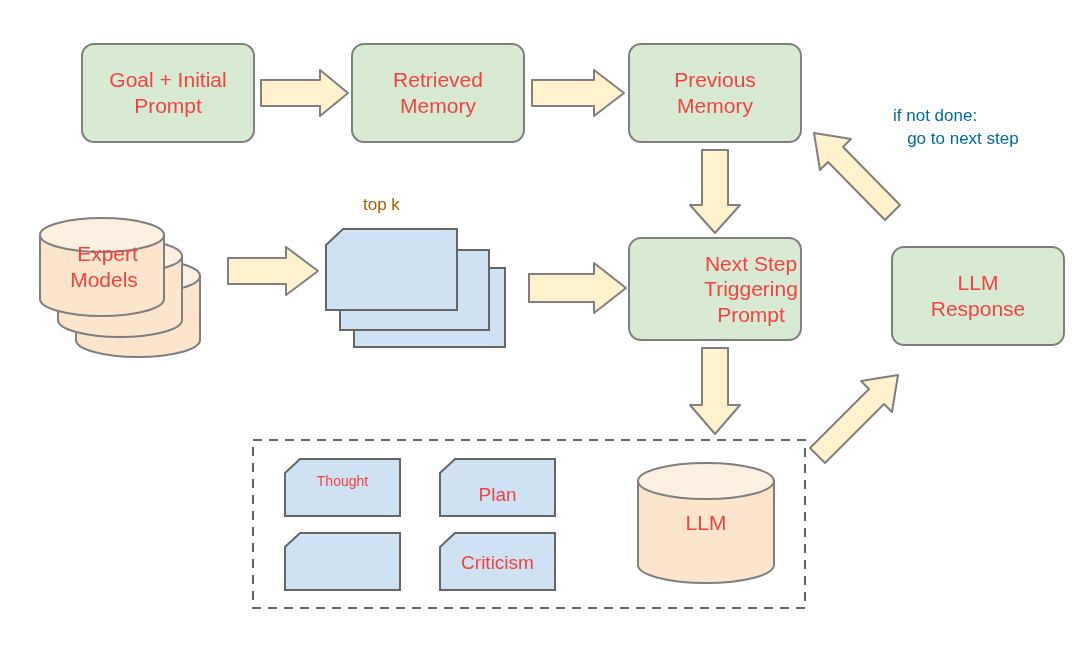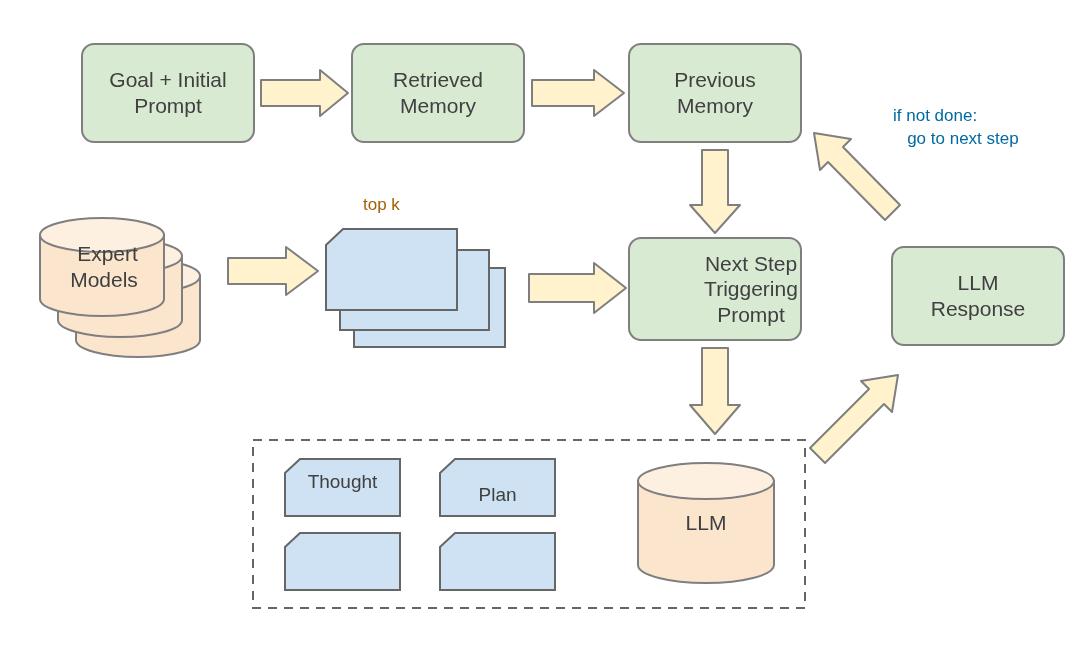--- a/index.html
+++ b/index.html
@@ -23,21 +23,21 @@
     top: 0;
     width: 1089px;
     height: 646px;
   }
   .node-text {
     position: absolute;
     display: flex;
     align-items: center;
     justify-content: center;
     text-align: center;
-    color: #404040;
+    color: #ef4444;
     font-size: 21px;
     line-height: 1.22;
     white-space: pre-line;
     pointer-events: none;
   }
   .label-text {
     position: absolute;
     color: #a16207;
     font-size: 17px;
     white-space: pre-line;
@@ -139,24 +139,25 @@
 
   <div class="node-text" style="left:892px; top:247px; width:172px; height:98px;">LLM
 Response</div>
 
   <div class="node-text" style="left:40px; top:235px; width:128px; height:64px;text-align:right;">Expert
 Models</div>
 
 
   <div class="node-text" style="left:638px; top:481px; width:136px; height:84px;">LLM</div>
 
-  <div class="node-text" style="left:285px; top:461px; width:115px; height:42px; font-size:19px;">Thought</div>
+  <div class="node-text" style="left:285px; top:461px; width:115px; height:42px; font-size:14px;">Thought</div>
 
   <div class="node-text" style="left:440px; top:461px; width:115px; height:67px; font-size:19px;border-radius:16px;">Plan</div>
 
 
+  <div class="node-text" style="left:440px; top:535px; width:115px; height:55px; font-size:19px;">Criticism</div>
 
   <div class="label-text" style="left:363px; top:195px;">top k</div>
 
   <div class="annot-text" style="left:893px; top:105px; color:#0369a1;">if not done:
    go to next step</div>
 
 </div>
 
 </body></html>

